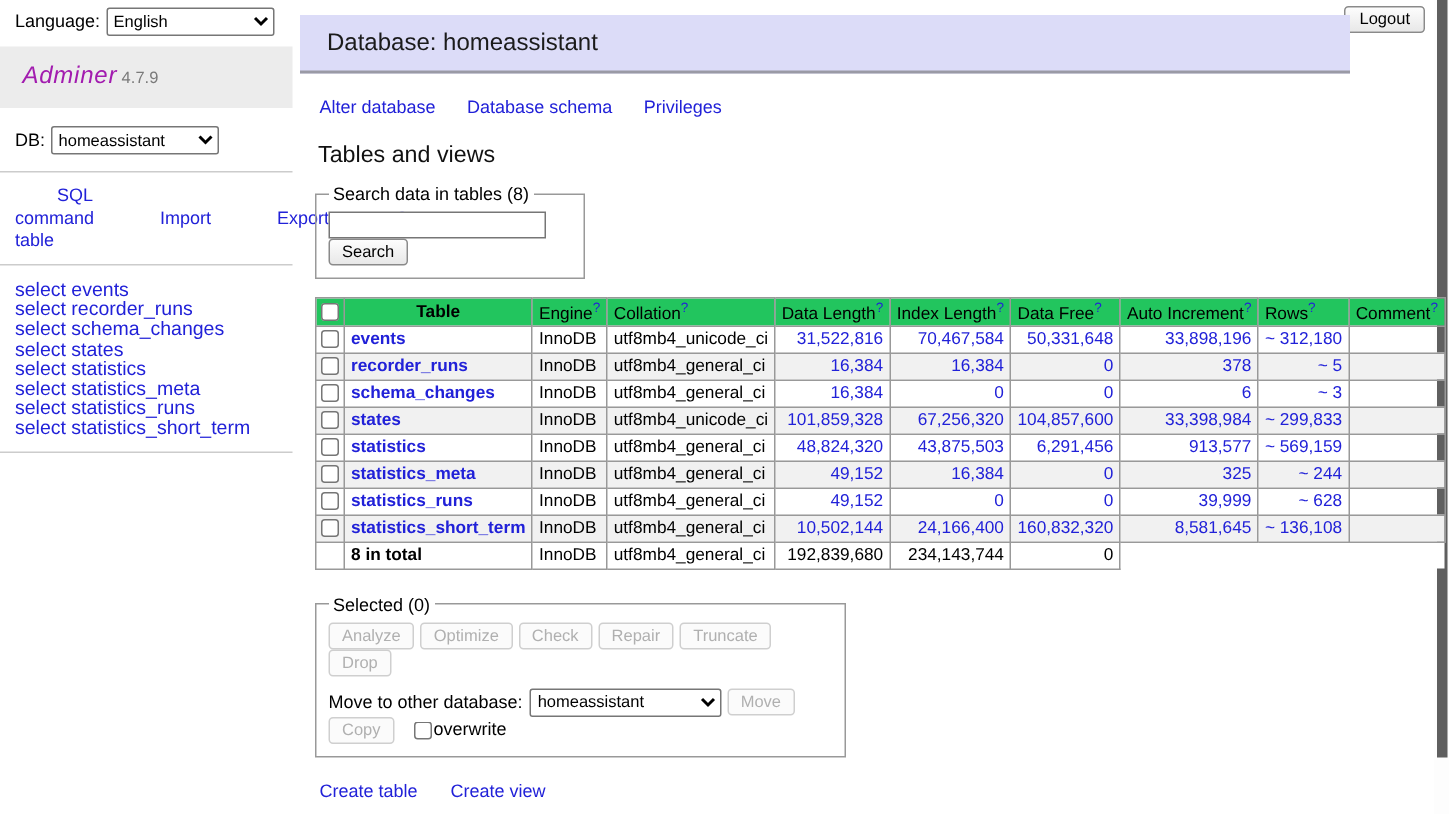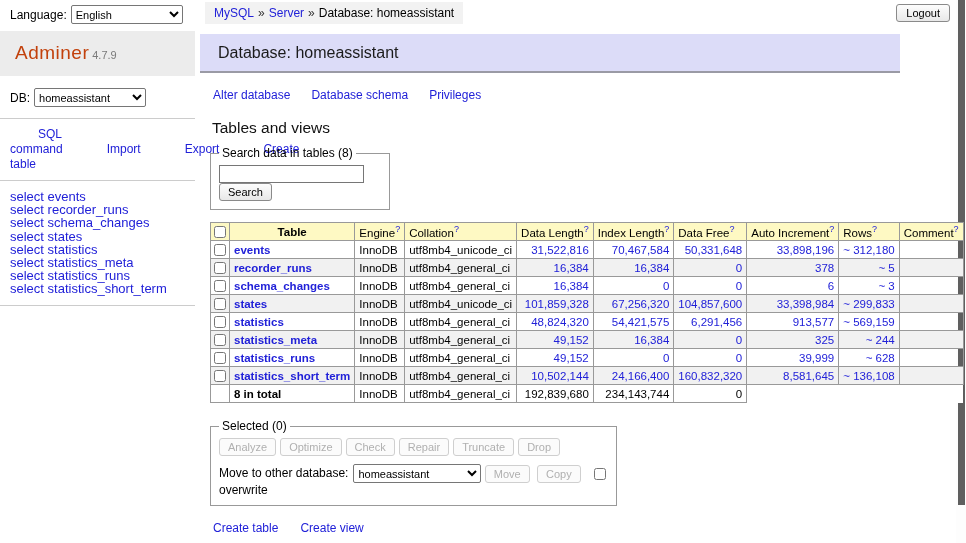--- a/index.html
+++ b/index.html
@@ -15,21 +15,21 @@
   
   .sidebar { position:absolute; left:0; top:0; width:195px; }
   .lang-row { padding:5px 0 4px 10px; }
   .lang-row label { margin-right:4px; }
   select {
     font-size:11px; font-family:"Liberation Sans",sans-serif;
     border:1px solid #767676; background:#fff; height:19px; border-radius:2px;
   }
   .lang-select { width:112px; }
   .brand { background:#ececec; margin-top:3px; padding:11px 0 12px 15px; }
-  .brand-name { color:#c2410c; font-size:19px; letter-spacing:0.5px; }
+  .brand-name { font-style:italic; color:#a21caf; font-size:16px; letter-spacing:0.5px; }
   .brand-version { color:#7a7a7a; font-size:11px; margin-left:3px; }
   .db-row { padding:12px 0 11px 10px; border-bottom:1px solid #ccc; }
   .db-row label { margin-right:4px; }
   .db-select { width:112px; }
   .side-actions { padding:8px 0 8px 10px; border-bottom:1px solid #ccc; line-height:15px; }
   .side-actions a { margin-right:16px;margin-left:28px; }
   .side-list { padding:9px 0 9px 10px; border-bottom:1px solid #ccc; }
   .side-list a { display:block; line-height:13.2px; font-size:13px; }
 
   
@@ -72,33 +72,33 @@
     font-size:11px; padding:2px 8px; border:1px solid #8a8a8a; border-radius:3px;
     background:linear-gradient(#fdfdfd,#e8e8e8); cursor:pointer; vertical-align:middle;
     font-family:"Liberation Sans",sans-serif;
     text-align:center;
   }
   .btn.disabled { color:#b0b0b0; border-color:#cfcfcf; background:#fbfbfb; cursor:default; }
 
   
   table.db { border-collapse:collapse; margin:12px 0 0 10px; font-size:11.5px; }
   table.db th, table.db td { border:1px solid #999; padding:1px 4px; height:18px; white-space:nowrap; }
-  table.db thead th { background:#fef9c3; font-weight:normal; text-align:left; }
+  table.db thead th { background:#22c55e; font-weight:normal; text-align:left; }
   table.db thead th.c-table { font-weight:bold; text-align:center; }
   table.db thead th.c-chk, table.db td.chk { text-align:center; padding:0 2px; }
   sup.help { color:#2121d8; font-size:9px; cursor:pointer; }
   td.num { text-align:right; }
   tr.alt { background:#f1f1f1; }
   tr.total td { font-weight:normal; }
   tr.total td.tname { font-weight:bold; }
   tr.total td.blank { border:none; background:#fff; }
   input[type=checkbox] { width:12px; height:12px; margin:1px; vertical-align:middle; }
 
   
-  .selected-fieldset { margin:16px 0 0 10px; width:407px; }
+  .selected-fieldset { margin:16px 0 0 10px; width:354px; }
   .selected-fieldset .btn { margin-right:4px; }
   .move-row { margin-top:8px; }
   .move-row label.mv { margin-right:5px; }
   .move-select { width:128px; vertical-align:middle; }
   .overwrite-wrap { margin-left:5px; }
 
   .bottom-links { margin:15px 0 0 13px; }
   .bottom-links a { margin-right:22px; }
 </style>
 </head>
@@ -126,23 +126,20 @@
       <a class="lnk">select statistics_short_term</a>
     </div>
 </div>
 
 <button class="logout-btn">Logout</button>
 <div class="scrollbar">
     <div class="thumb"></div>
   </div>
 
 <div class="main">
-  <div class="breadcrumb">
-    <a class="lnk">MySQL</a><span class="sep">»</span><a class="lnk">Server</a><span class="sep">»</span><span>Database: homeassistant</span>
-  </div>
 
   <h2 class="page-title">Database: homeassistant</h2>
 
   <div class="toolbar-links"><a class="lnk">Alter database</a><a class="lnk">Database schema</a><a class="lnk">Privileges</a></div>
 
   <h3 class="h3-tables">Tables and views</h3>
 
   <fieldset class="search-fieldset">
     <legend>Search data in tables (8)</legend>
     <input type="text" class="search-input" value="" style="">
@@ -224,21 +221,21 @@
           <td class="num"><a class="lnk">33,398,984</a></td>
           <td class="num"><a class="lnk">~ 299,833</a></td>
           <td></td>
         </tr>
         <tr>
           <td class="chk"><input type="checkbox" style=""></td>
           <td class="tname"><a class="lnk bold">statistics</a></td>
           <td>InnoDB</td>
           <td>utf8mb4_general_ci</td>
           <td class="num"><a class="lnk">48,824,320</a></td>
-          <td class="num"><a class="lnk">54,421,575</a></td>
+          <td class="num"><a class="lnk">43,875,503</a></td>
           <td class="num"><a class="lnk">6,291,456</a></td>
           <td class="num"><a class="lnk">913,577</a></td>
           <td class="num"><a class="lnk">~ 569,159</a></td>
           <td></td>
         </tr>
         <tr class="alt">
           <td class="chk"><input type="checkbox" style=""></td>
           <td class="tname"><a class="lnk bold">statistics_meta</a></td>
           <td>InnoDB</td>
           <td>utf8mb4_general_ci</td>

